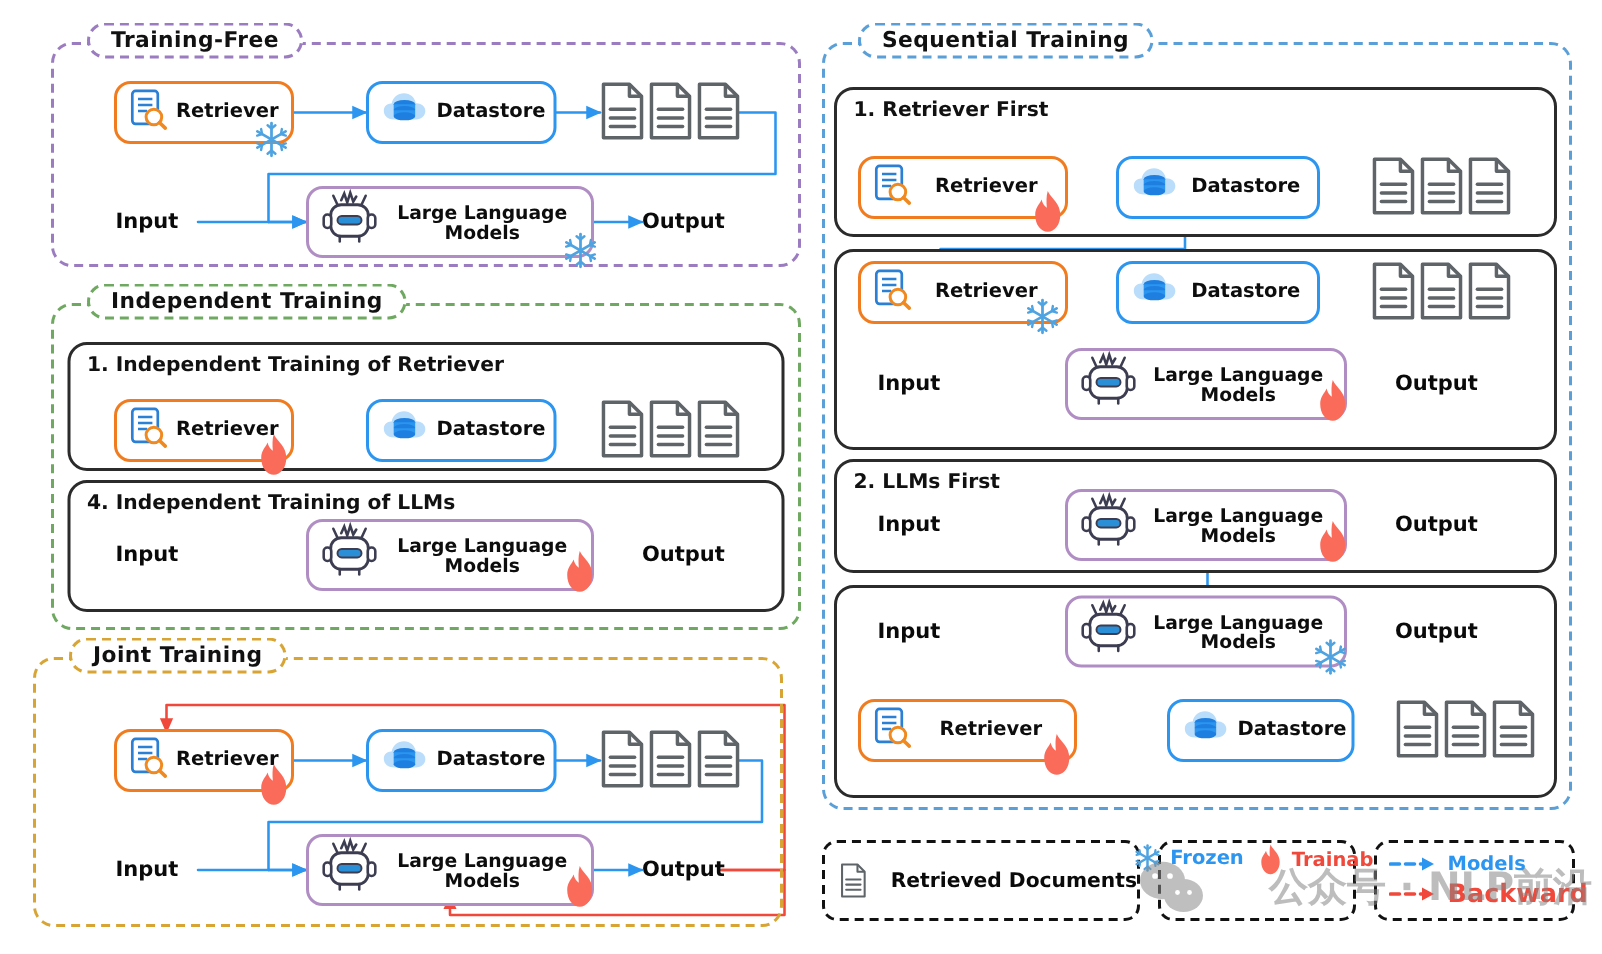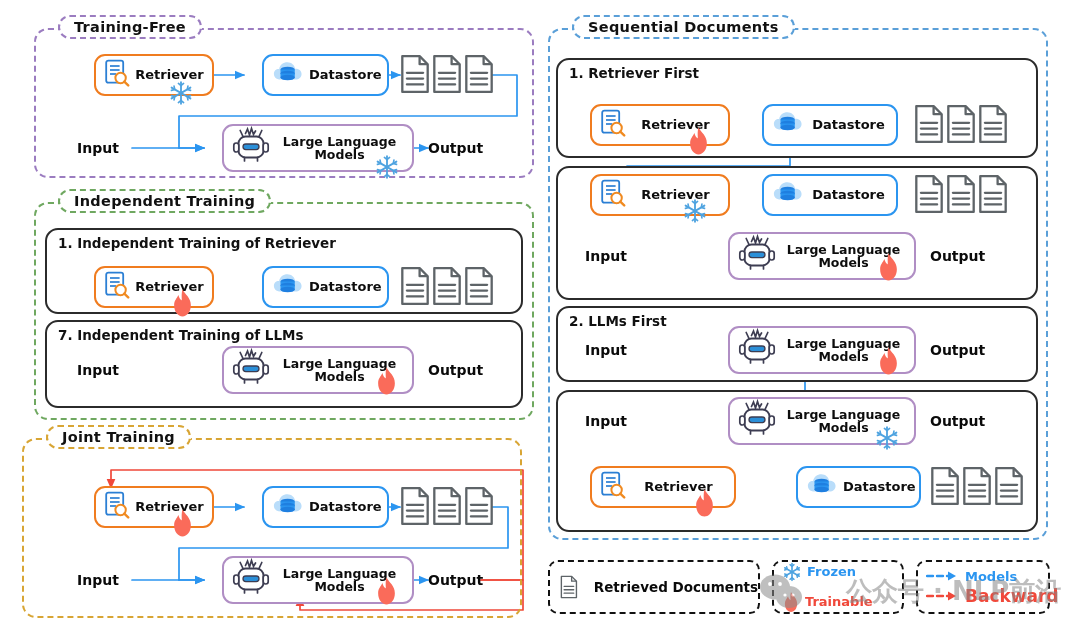--- a/index.html
+++ b/index.html
@@ -64,21 +64,20 @@
 
   
   .node {
     position: absolute;
     border-radius: 11px;
     background: #ffffff;
     display: flex;
     align-items: center;
     gap: 5px;
     padding: 0 8px;
-    margin-left: 18px;
   }
   .node.retriever { border: 2.2px solid #f07c1f; }
   .node.datastore { border: 2.2px solid #2b95f0; }
   .node.llm       { border: 2.2px solid #b08ec4; }
 
   .node-label {
     font-size: 13px;
     font-weight: bold;
     color: #0d0d0d;
     line-height: 1.08;
@@ -402,21 +401,21 @@
       <path d="M17 1.5 v7 h7" fill="none" stroke="#5e6468" stroke-width="2" stroke-linejoin="round"></path>
       <g stroke="#5e6468" stroke-width="2" stroke-linecap="round">
         <line x1="6" y1="16" x2="20" y2="16"></line>
           <line x1="6" y1="21" x2="20" y2="21"></line>
           <line x1="6" y1="26" x2="20" y2="26"></line>
       </g>
     </svg>
   </div>
 
   <div class="panel" style="left:45px; top:320px; width:478px; height:88px;">
-    <div class="panel-title">7. Independent Training of LLMs</div>
+    <div class="panel-title">4. Independent Training of LLMs</div>
   </div>
 
   <div class="ptext" style="left:77px; top:362px;">Input</div>
 
   <div class="node llm" style="left:204px; top:346px; width:192px; height:48px;">
     <span class="icon">
       <svg width="38" height="40" viewBox="0 0 38 40">
         <g stroke="#3d3d52" stroke-width="1.7" fill="none" stroke-linecap="round">
           <line x1="11" y1="10.5" x2="8.2" y2="4.5"></line>
             <line x1="27" y1="10.5" x2="29.8" y2="4.5"></line>
@@ -533,21 +532,21 @@
     </span>
   </div>
   <span class="badge" style="left:374px; top:576px;">
     <svg width="25" height="30" viewBox="0 0 22 28">
       <path d="M11 1.2 C13.4 6.4 18.8 8.6 18.8 16.2 C18.8 22.4 15.2 26.6 11 26.6 C6.8 26.6 3.2 22.4 3.2 16.2 C3.2 11.6 5.6 10 7.2 6.6 C8 10.2 9.6 11 10.4 11.6 C10.2 8 10 4.6 11 1.2 Z" fill="#fa6b5a"></path>
     </svg>
   </span>
   <div class="ptext" style="left:428px; top:572px;">Output</div>
 
   <div class="section blue" style="left:548px; top:28px; width:500px; height:512px;">
-    <div class="section-title">Sequential Documents</div>
+    <div class="section-title">Sequential Training</div>
   </div>
 
   <div class="panel" style="left:556px; top:58px; width:482px; height:100px;">
     <div class="panel-title">1. Retriever First</div>
   </div>
 
   <div class="node retriever" style="left:572px; top:104px; width:140px; height:42px;">
     <span class="icon">
       <svg width="26" height="28" viewBox="0 0 26 28">
         <rect x="2.2" y="1.6" width="17" height="22" rx="2.2" fill="#fff" stroke="#2b7fd4" stroke-width="1.8"></rect>
@@ -854,21 +853,21 @@
       <path d="M17 1.5 v7 h7" fill="none" stroke="#5e6468" stroke-width="2" stroke-linejoin="round"></path>
       <g stroke="#5e6468" stroke-width="2" stroke-linecap="round">
         <line x1="6" y1="16" x2="20" y2="16"></line>
           <line x1="6" y1="21" x2="20" y2="21"></line>
           <line x1="6" y1="26" x2="20" y2="26"></line>
       </g>
     </svg>
     <span class="legend-text">Retrieved Documents</span>
   </div>
 
-  <div class="legend-box" style="left:772px; top:560px; width:132px; height:54px; flex-direction:column; justify-content:center; align-items:flex-start; padding-left:8px; gap:9px;">
+  <div class="legend-box" style="left:772px; top:560px; width:132px; height:54px; flex-direction:row; justify-content:center; align-items:flex-start; padding-left:8px; gap:9px;">
     <div class="legend-row">
       <svg width="20" height="20" viewBox="0 0 24 24" stroke="#4ea3e0" stroke-width="2" stroke-linecap="round" fill="none">
         <line x1="12" y1="2" x2="12" y2="22"></line>
           <line x1="3.3" y1="7" x2="20.7" y2="17"></line>
           <line x1="3.3" y1="17" x2="20.7" y2="7"></line>
         <g stroke-width="1.7">
           <path d="M12 5.2 L9.6 3.2 M12 5.2 L14.4 3.2 M12 18.8 L9.6 20.8 M12 18.8 L14.4 20.8"></path>
           <path d="M6.2 8.7 L5.6 5.6 M6.2 8.7 L3.2 9.6 M17.8 15.3 L18.4 18.4 M17.8 15.3 L20.8 14.4"></path>
           <path d="M6.2 15.3 L3.2 14.4 M6.2 15.3 L5.6 18.4 M17.8 8.7 L20.8 9.6 M17.8 8.7 L18.4 5.6"></path>
         </g>

